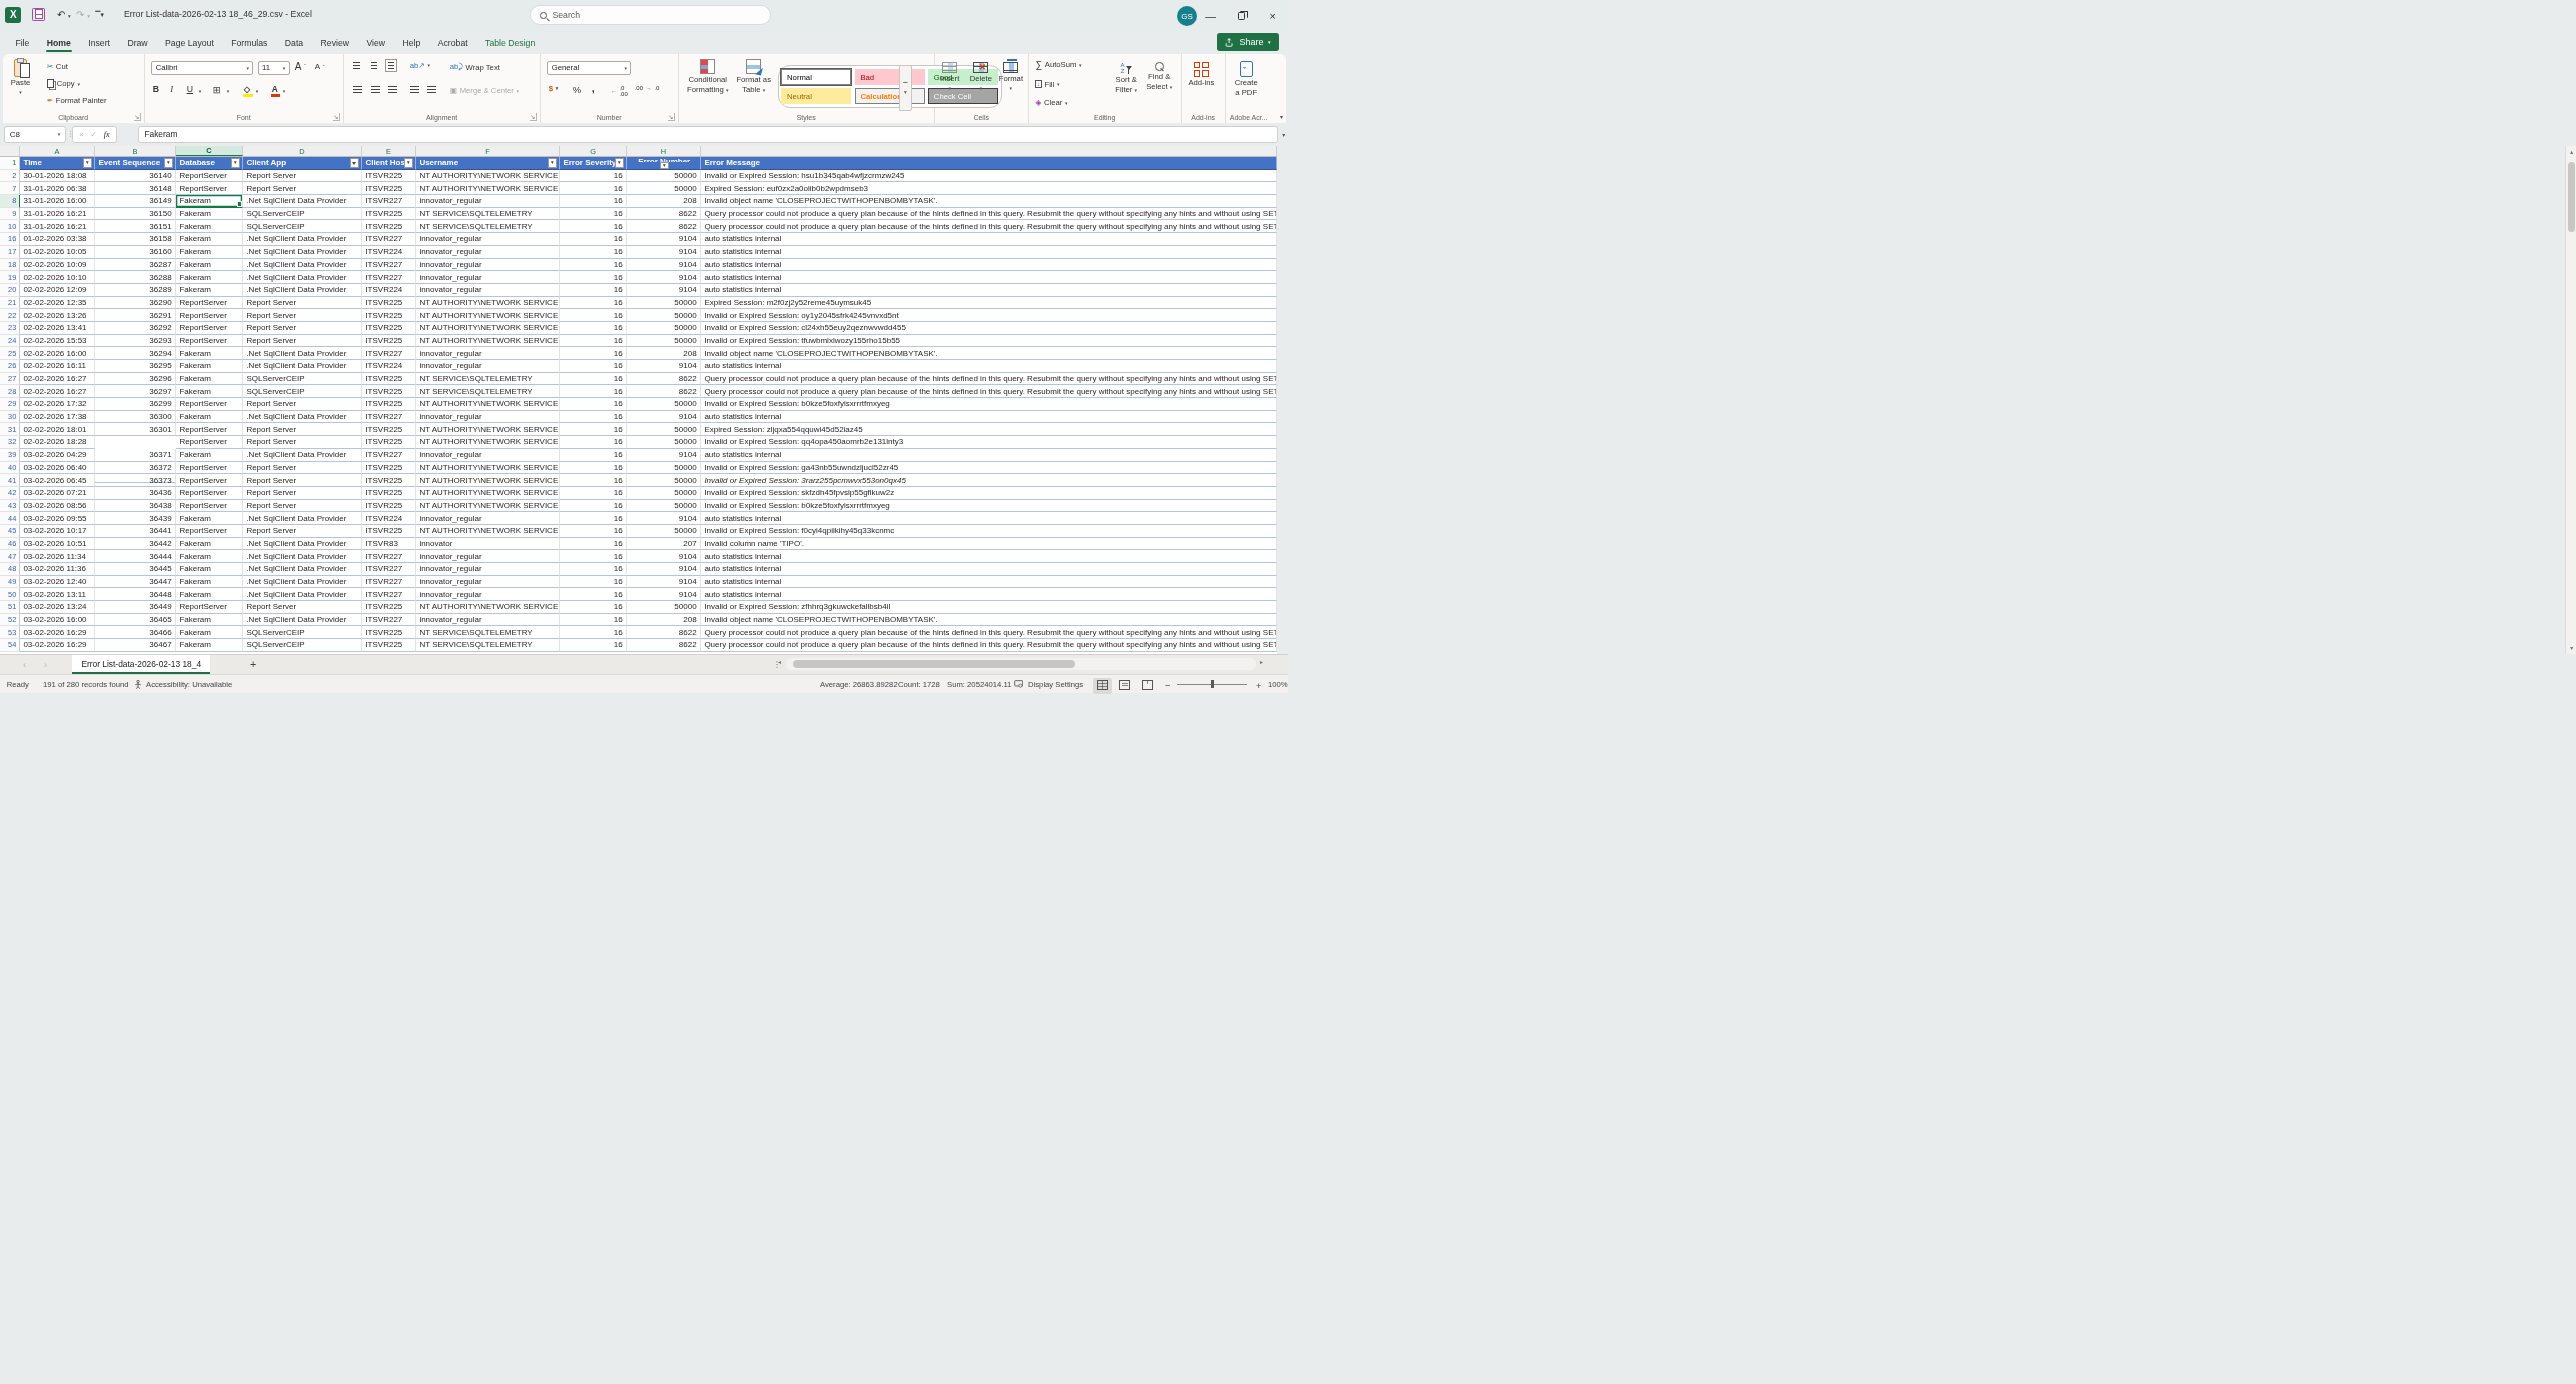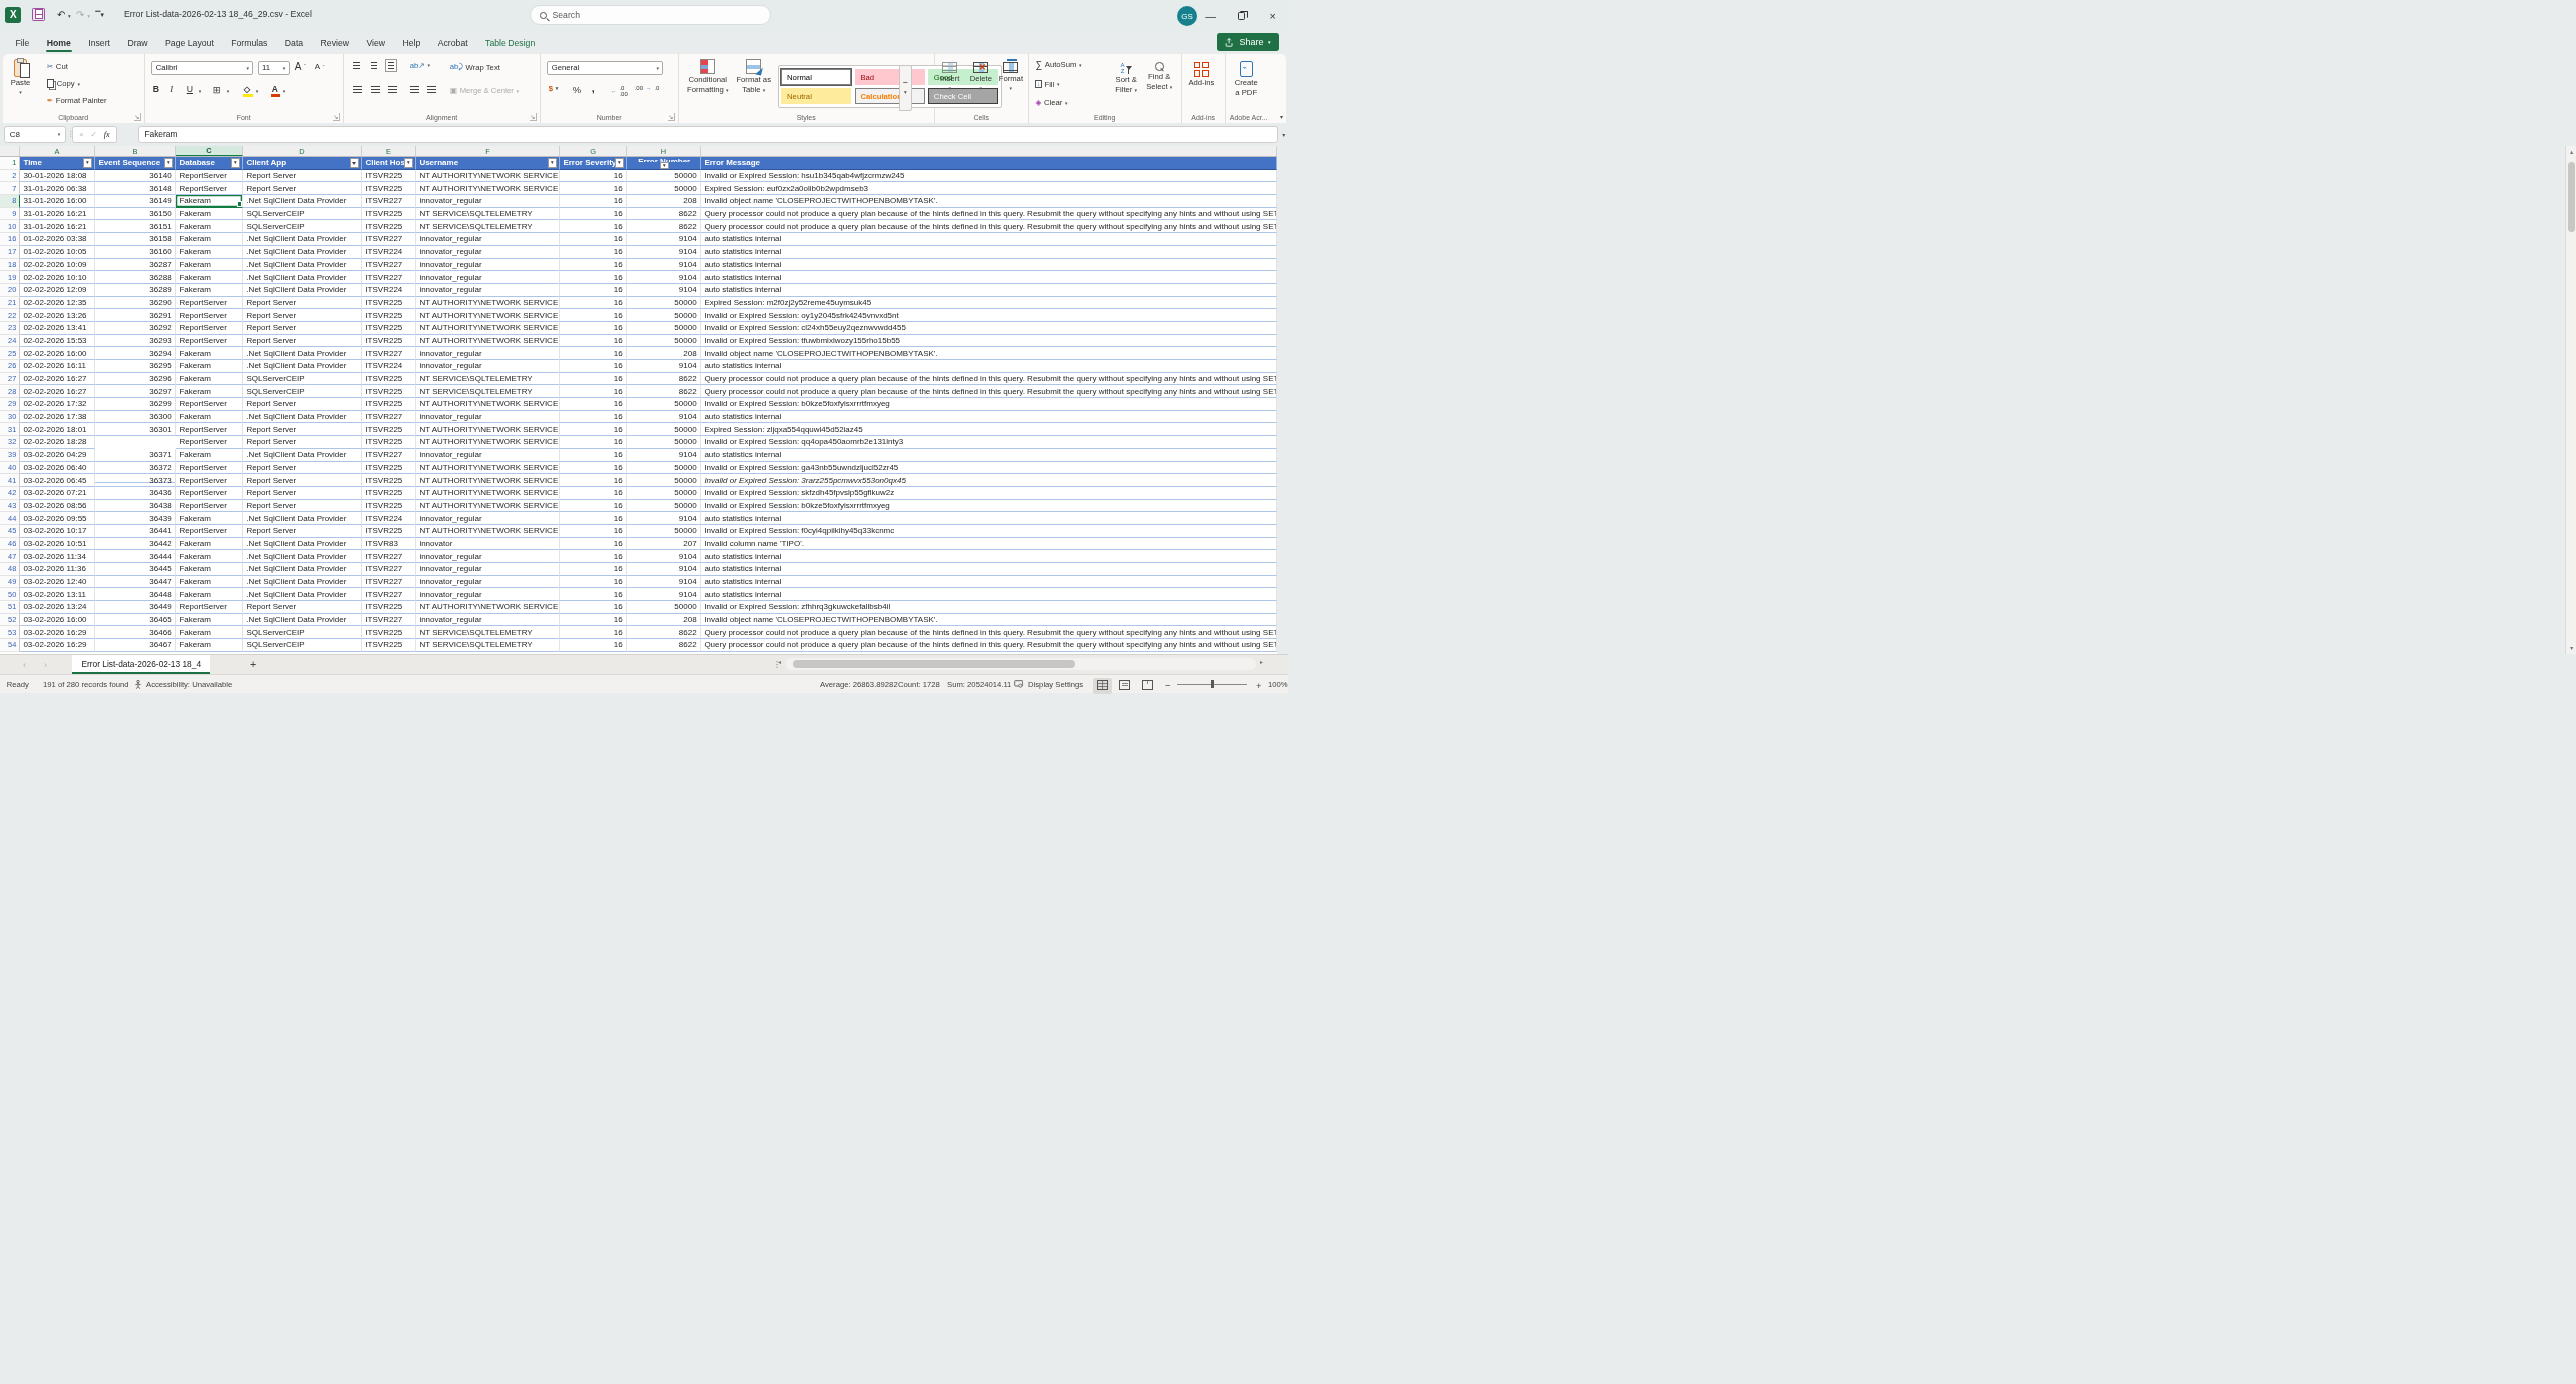--- a/index.html
+++ b/index.html
@@ -58,21 +58,21 @@
   .fill-ic:after { content:""; position:absolute; left:-0.7px; bottom:-3.4px; width:10px; height:2.7px; background:#FFE812; }
   .fcol-ic:after { content:""; position:absolute; left:-0.7px; bottom:-3.4px; width:8.7px; height:2.7px; background:#D83B01; }
   .cf-ic { width:14.8px; height:14.8px; display:grid; grid-template-columns:1fr 1fr; grid-template-rows:1fr 1fr 1fr; border:0.7px solid #8A8885; background:#fff; }
   .cf-ic i:nth-child(1){background:#E8444A;} .cf-ic i:nth-child(2){background:#fff;}
   .cf-ic i:nth-child(3){background:#7EA7E0;} .cf-ic i:nth-child(4){background:#fff;}
   .cf-ic i:nth-child(5){background:#E8444A;} .cf-ic i:nth-child(6){background:#fff;}
   .ft-ic { width:14.8px; height:14.8px; border:0.7px solid #8A8885; background:
     linear-gradient(#fff 0 4.7px, #9DC3E6 4.7px 9.4px, #fff 9.4px 14.8px); position:relative; }
   .ft-ic:after { content:""; position:absolute; right:-2px; bottom:-2px; width:0; height:0;
     border-left:6px solid transparent; border-bottom:8px solid #2E75B6; transform:rotate(14deg); }
-  .gallery { position:absolute; border:0.7px solid #C8C6C2; border-radius:2px; background:#fff; display:grid;
+  .gallery { position:absolute; border:0.7px solid #C8C6C2; border-radius:12px; background:#fff; display:grid;
     grid-template-columns:70px 70px 70px; grid-template-rows:16px 16px; gap:3.4px; padding:2.7px; }
   .gitem { font-size:7.7px; display:flex; align-items:center; padding-left:4.7px; border:0.7px solid transparent; }
   .gmore { position:absolute; width:13.4px; border:0.7px solid #C8C6C2; border-radius:0 2px 2px 0; background:#F6F4F2;
     display:flex; flex-direction:column; align-items:center; justify-content:center; font-size:5.4px; color:#555; gap:0.7px; }
   .cell-ic { width:14.8px; height:10.7px; border:0.9px solid #4A4A4A; position:relative; background:
     linear-gradient(90deg, transparent 0 4.7px, #9DC3E6 4.7px 10px, transparent 10px); }
   .cell-ic:before, .cell-ic:after { content:""; position:absolute; left:0; right:0; top:3px; height:0.8px; background:#4A4A4A; }
   .cell-ic:after { top:6.7px; }
   .del-x:after { content:"✕"; position:absolute; right:-3.4px; top:-1.3px; color:#D83B01; font-size:8.7px; font-weight:bold; background:none; height:auto; }
   .fmt-t:before { content:""; position:absolute; left:2.7px; top:-4px; width:8px; height:2px; border-left:0.9px solid #2E75B6; border-right:0.9px solid #2E75B6; background:#2E75B6; background-clip:content-box; padding:0 0; }
@@ -257,21 +257,21 @@
     <div class="smbtn dis" style="position:absolute;left:106px;top:32px">
         <span class="dis">▣</span> 
         <span class="dis">Merge &amp; Center</span> 
         <span class="carr dis">▾</span>
       </div>
     <div class="glabel">Alignment</div>
     <div class="launcher">↘</div>
   </div>
 
   <div class="rgroup" style="left:538px;width:138px">
-    <div class="combo" style="position:absolute;left:6.7px;top:6.7px;width:116px">
+    <div class="combo" style="position:absolute;left:6.7px;top:6.7px;width:84px">
         <span>General</span>
         <span class="carr">▾</span>
       </div>
     <div class="smbtn" style="position:absolute;left:8px;top:29.5px;color:#C55A11;font-weight:bold">$<span class="carr" style="color:#555">▾</span></div>
     <div class="smbtn" style="position:absolute;left:32px;top:29.5px;font-size:9.4px">%</div>
     <div class="smbtn" style="position:absolute;left:51px;top:28px;font-size:10.7px;font-weight:bold">,</div>
     <div class="smbtn" style="position:absolute;left:70px;top:31px;font-size:6px"><span style="color:#2E75B6">←</span>.0<br>.00</div>
     <div class="smbtn" style="position:absolute;left:94px;top:31px;font-size:6px">.00<span style="color:#2E75B6">→</span>.0</div>
     <div class="glabel">Number</div>
     <div class="launcher">↘</div>

